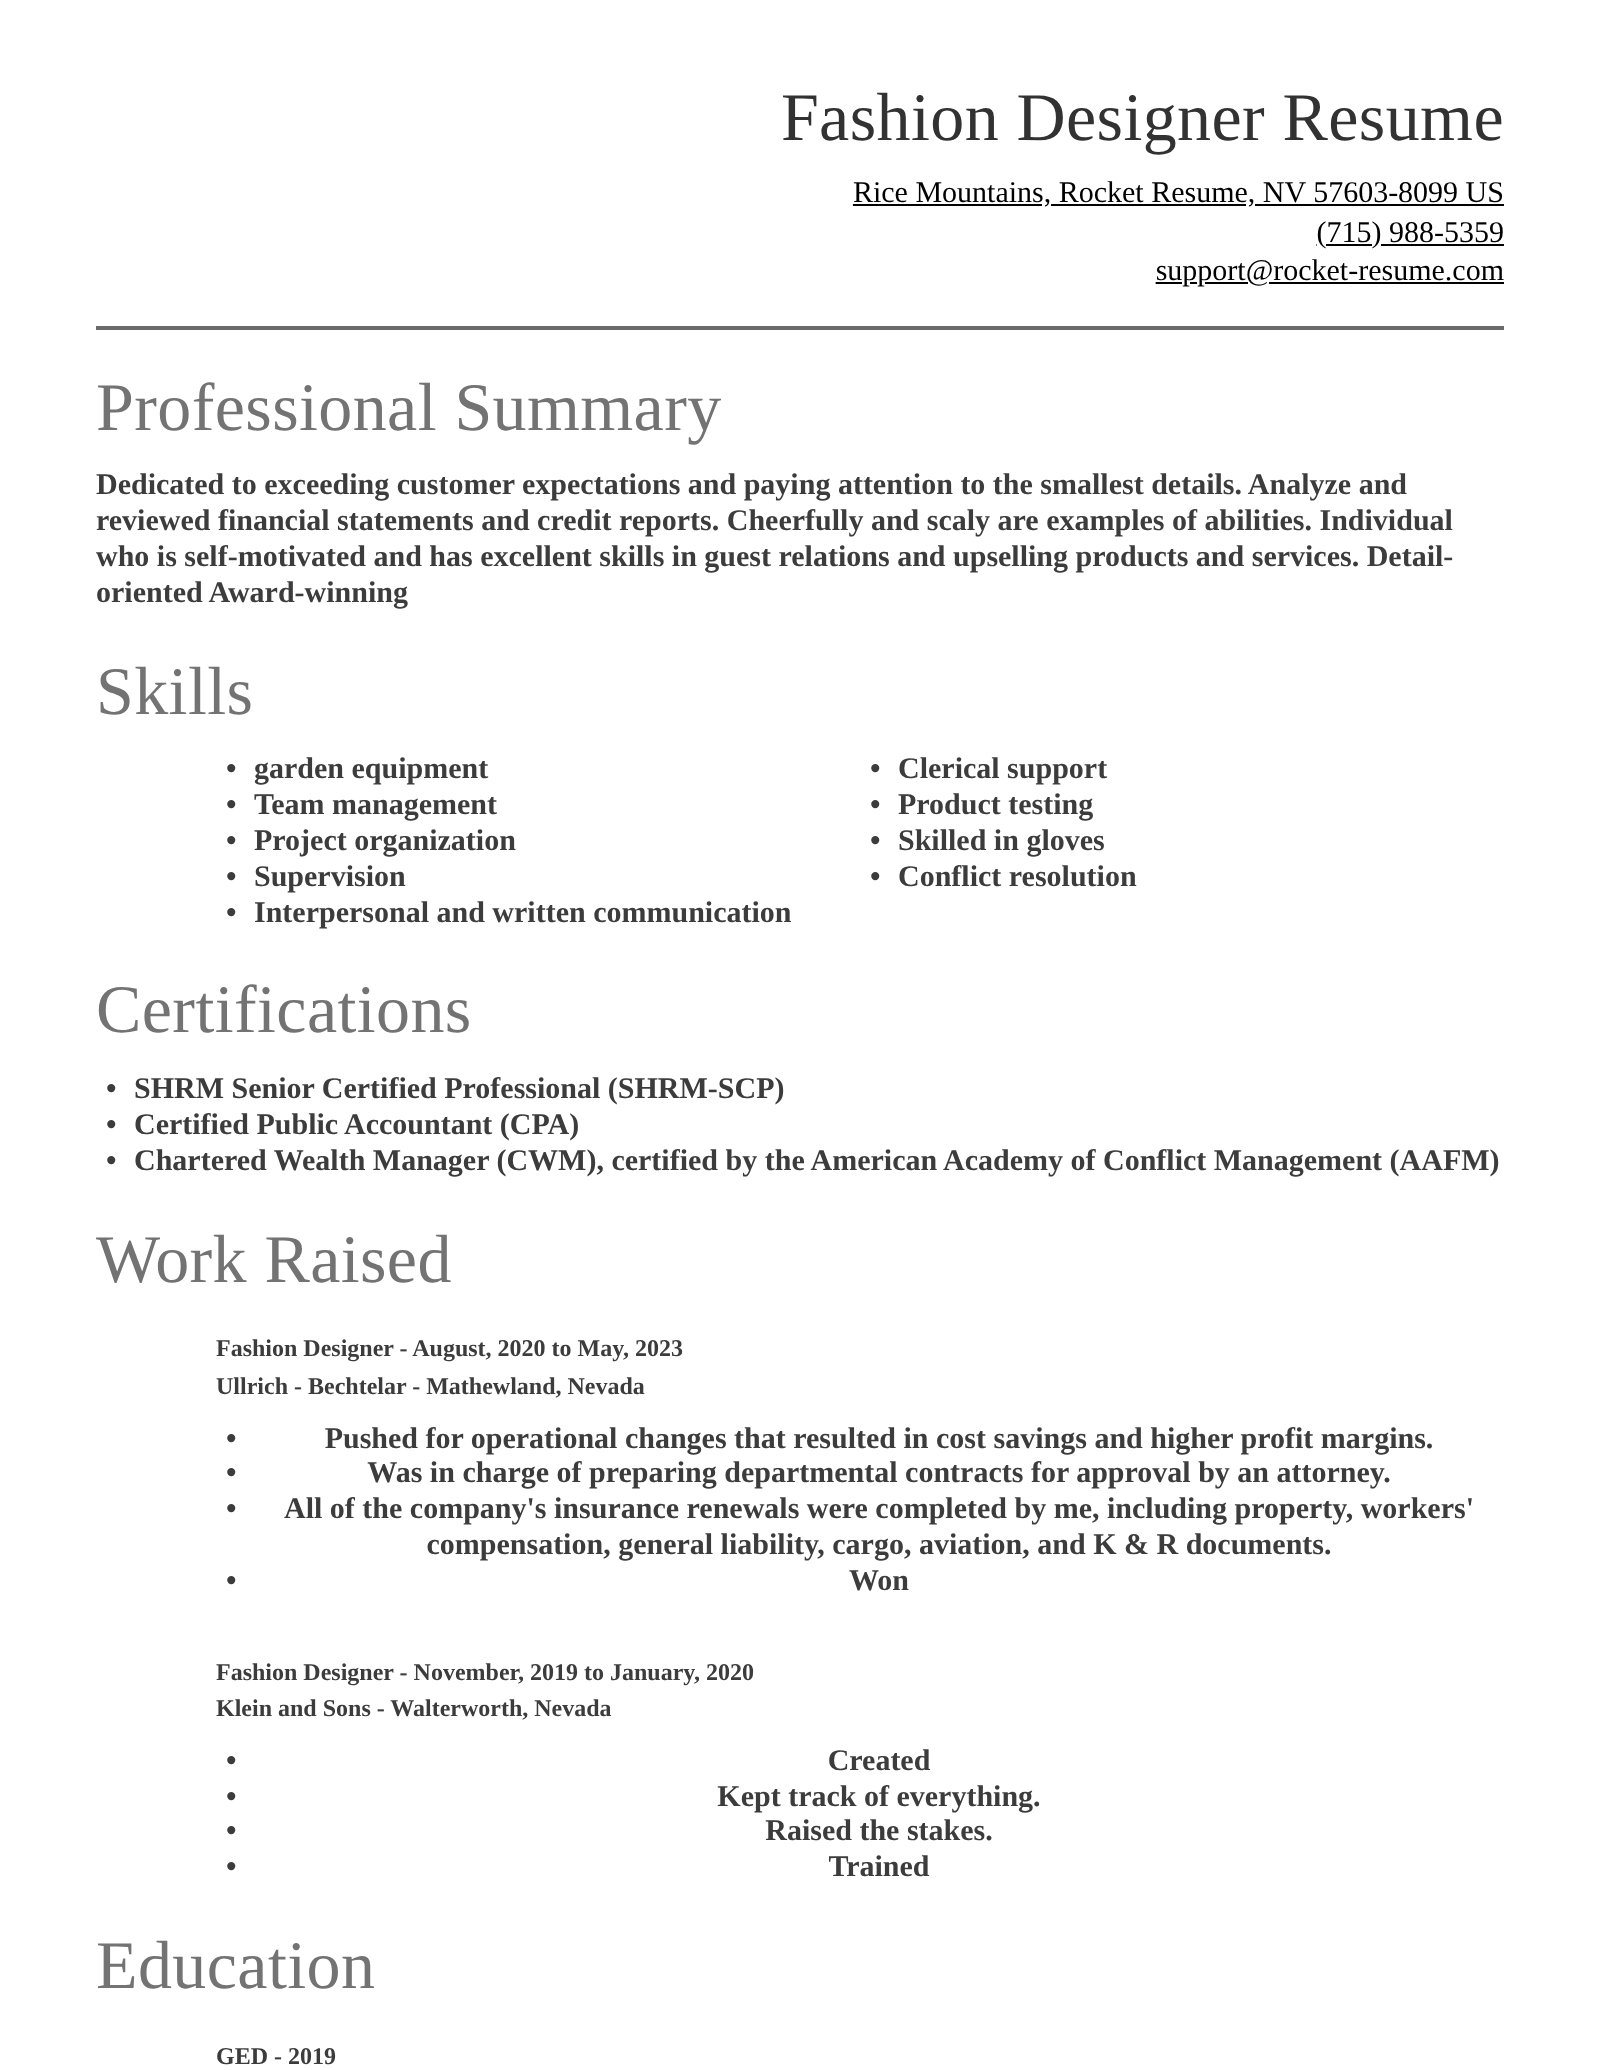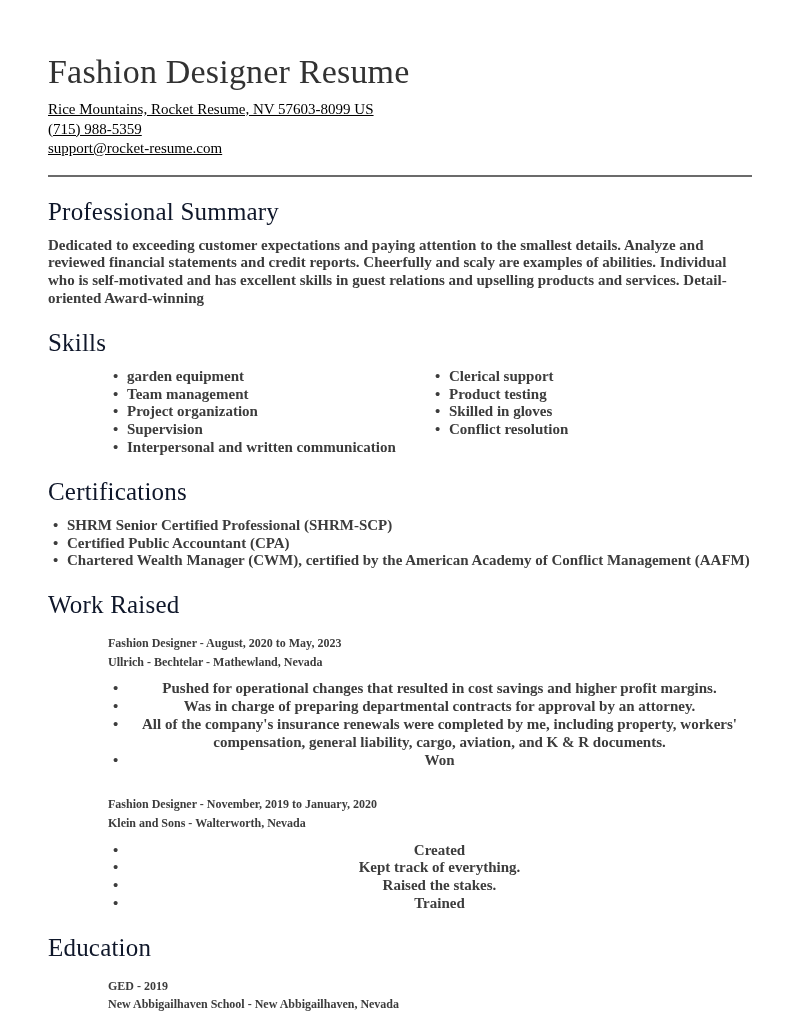--- a/index.html
+++ b/index.html
@@ -14,21 +14,21 @@
     color: #3c3c3c;
     -webkit-font-smoothing: antialiased;
   }
   .page {
     box-sizing: border-box;
     width: 800px;
     min-height: 1035px;
     padding: 40px 48px 60px 48px;
   }
   
-  .doc-header { text-align: left; margin-top: 12px; }
+  .doc-header { text-align: right; }
   .doc-title {
     margin: 0;
     font-size: 34px;
     font-weight: 400;
     line-height: 1.15;
     color: #323232;
     letter-spacing: 0.2px;
   }
   .contact {
     margin-top: 9px;
@@ -39,24 +39,24 @@
   }
   .contact p { margin: 0; }
   .header-rule {
     border: none;
     border-top: 2px solid #6b6b6b;
     margin: 16px 0 0 0;
   }
   
   h2.section-heading {
     margin: 20px 0 10px 0;
-    font-size: 25px;
+    font-size: 34px;
     font-weight: 400;
     line-height: 1.2;
-    color: #0f172a;
+    color: #737373;
     letter-spacing: 0.2px;
   }
   .indent { margin-left: 60px; font-weight: bold; }
   .summary-text {
     margin: 0;
     font-size: 15px;
     line-height: 17.8px;
   }
   
   ul.bullets {

